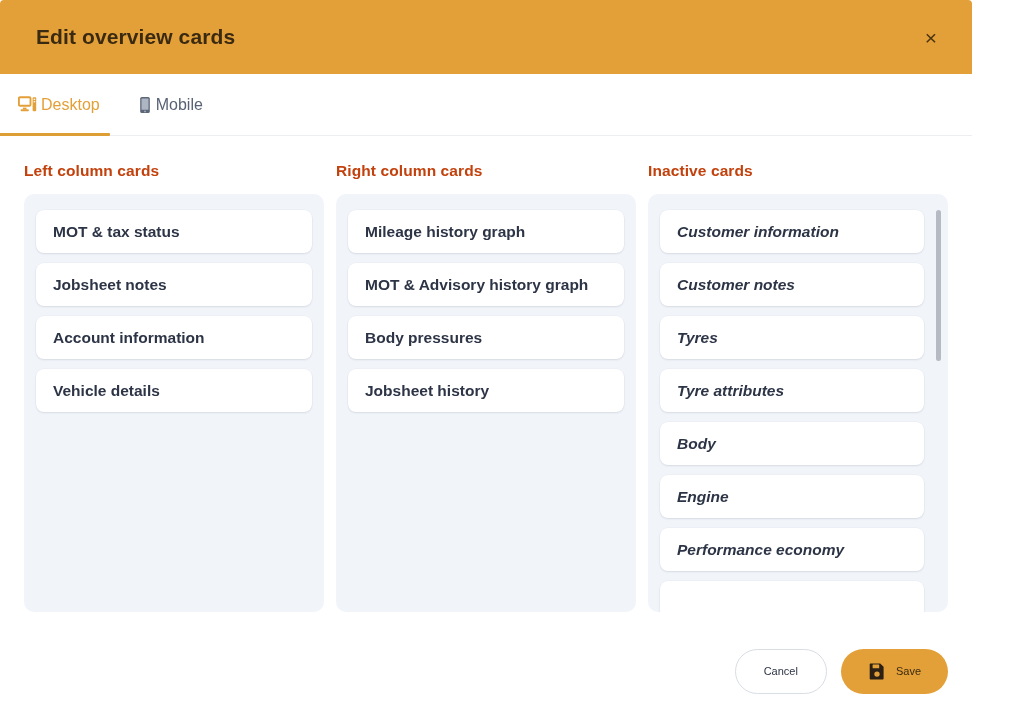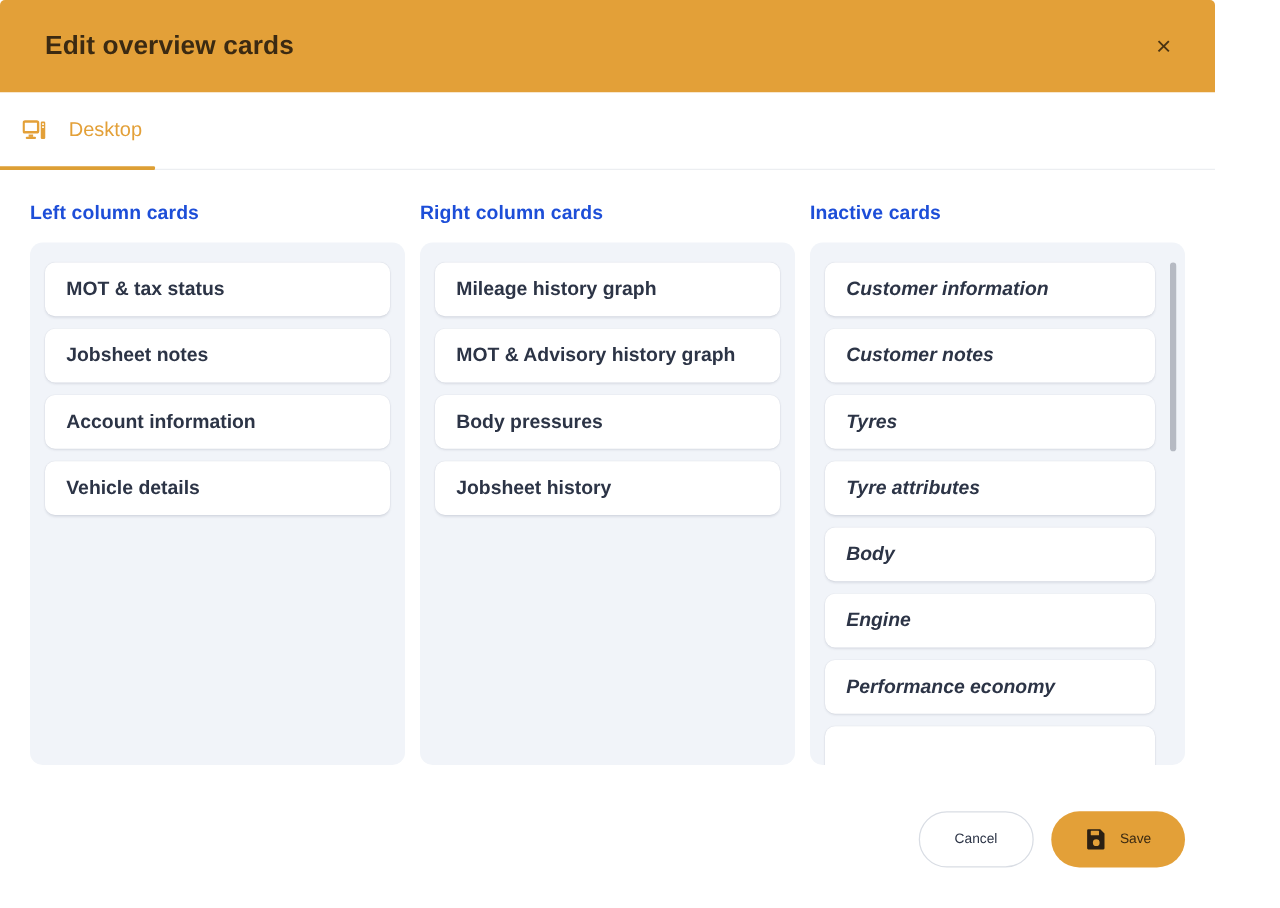--- a/index.html
+++ b/index.html
@@ -57,21 +57,21 @@
     min-height: 62px;
     display: flex;
     align-items: stretch;
     border-bottom: 1px solid #eceef1;
     background: #fff;
     position: relative;
   }
   .tab {
     display: flex;
     align-items: center;
-    gap: 18px;
+    gap: 4px;
     padding: 0 20px 0 18px;
     cursor: pointer;
     position: relative;
     font-size: 16px;
     background: none;
     border: none;
     font-family: "Liberation Sans", sans-serif;
   }
   .tab-label { font-weight: 500; }
   .tab.active .tab-label { color: #e3a038; }
@@ -97,21 +97,21 @@
   }
   .column {
     flex: 1;
     display: flex;
     flex-direction: column;
     min-width: 0;
   }
   .column-title {
     font-size: 15.5px;
     font-weight: 700;
-    color: #1d4ed8;
+    color: #c2410c;
     margin: 0 0 14px 0;
     letter-spacing: 0.1px;
   }
   .droplist {
     background: #f1f4f9;
     border-radius: 10px;
     padding: 16px 12px;
     height: 418px;
     overflow: hidden;
     position: relative;
@@ -210,20 +210,30 @@
           <rect x="0.9" y="1.2" width="11.6" height="8.6" rx="1.1" fill="none" stroke="#e3a038" stroke-width="1.9"></rect>
           <rect x="4.9" y="11.6" width="3.6" height="1.9" fill="#e3a038"></rect>
           <rect x="2.6" y="13.3" width="8.2" height="1.9" rx="0.8" fill="#e3a038"></rect>
           <rect x="14.6" y="1.2" width="3.6" height="14" rx="1" fill="#e3a038"></rect>
           <rect x="15.6" y="2.7" width="1.6" height="1.2" fill="#ffffff"></rect>
           <rect x="15.6" y="5.1" width="1.6" height="1.2" fill="#ffffff"></rect>
         </svg>
       </span>
       <span class="tab-label">Desktop</span>
     </button>
+    <button class="tab inactive">
+      <span class="tab-icon">
+        <svg width="14" height="18" viewBox="0 0 14 18" aria-hidden="true">
+          <rect x="2.2" y="0.9" width="9.6" height="16.2" rx="1.6" fill="#5c6678"></rect>
+          <rect x="3.5" y="2.4" width="7" height="11.4" rx="0.5" fill="#aeb6c4"></rect>
+          <circle cx="7" cy="15.4" r="0.85" fill="#aeb6c4"></circle>
+        </svg>
+      </span>
+      <span class="tab-label">Mobile</span>
+    </button>
   </div>
 
   <div class="body">
 
     <div class="column">
       <div class="column-title">Left column cards</div>
       <div class="droplist">
         <div class="droplist-inner">
           <div class="card">MOT &amp; tax status</div>
           <div class="card">Jobsheet notes</div>

